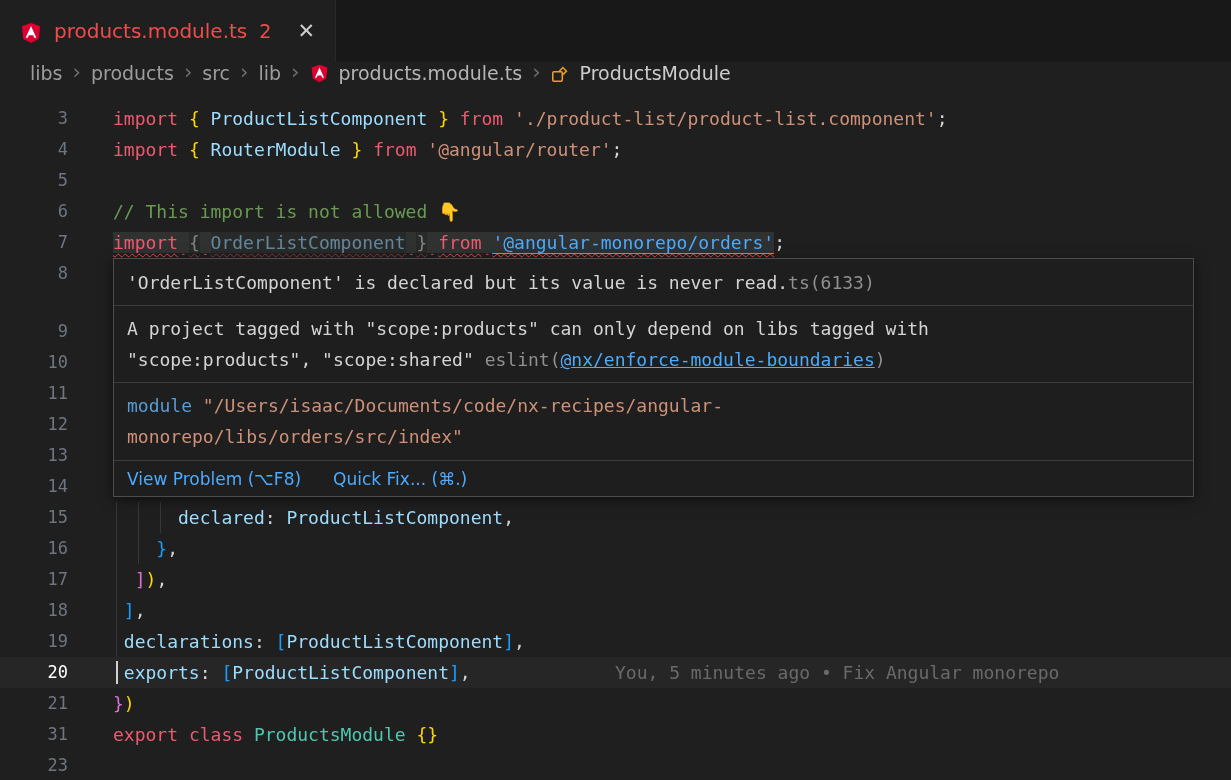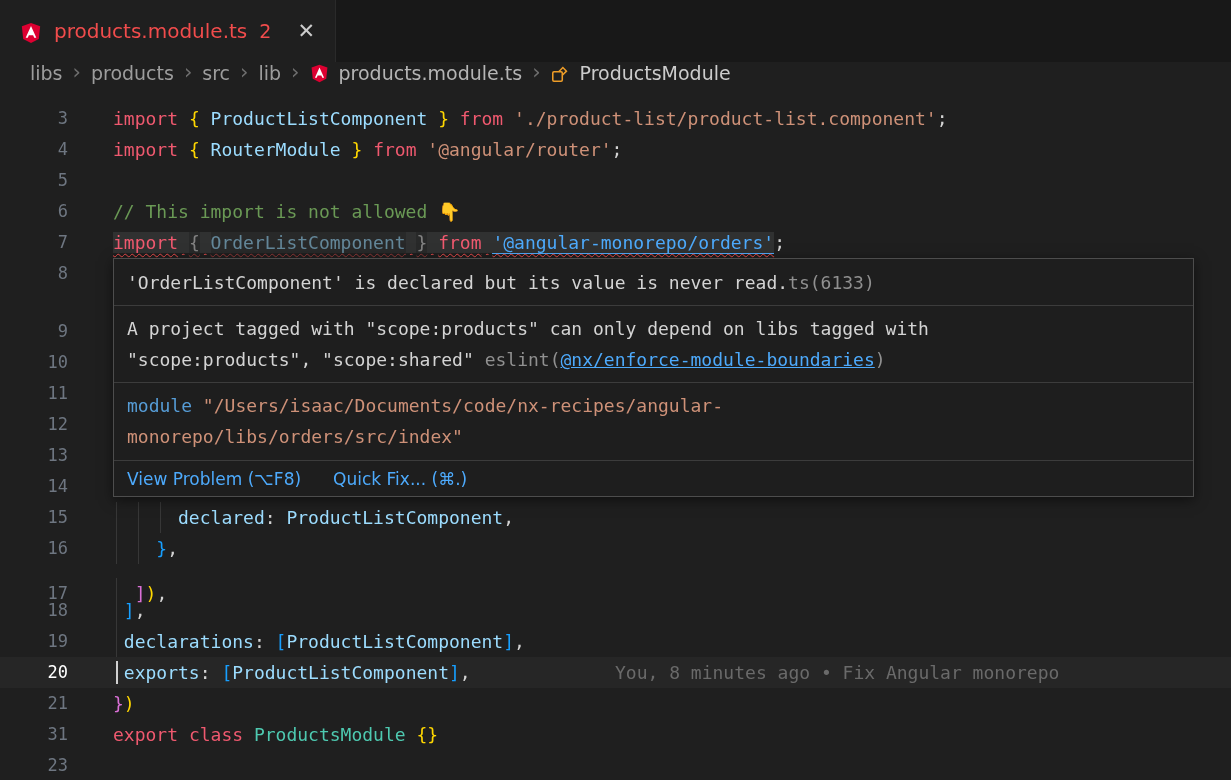--- a/index.html
+++ b/index.html
@@ -189,40 +189,40 @@
         <span class="guide" style="left: 138px;"></span>
         <span class="guide" style="left: 160px;"></span>
         <span class="code"><span class="pln">      </span><span class="prop">declared</span><span class="pln">:</span><span class="pln"> </span><span class="id">ProductListComponent</span><span class="pln">,</span></span>
       </div>
       <div class="code-line" style="top: 430px;">
         <span class="ln">16</span>
         <span class="guide" style="left: 116px;"></span>
         <span class="guide" style="left: 138px;"></span>
         <span class="code"><span class="pln">    </span><span class="bb">}</span><span class="pln">,</span></span>
       </div>
-      <div class="code-line" style="top: 475px;">
+      <div class="code-line" style="top: 461px;">
         <span class="ln">17</span>
         <span class="guide" style="left: 116px;"></span>
         <span class="code"><span class="pln">  </span><span class="bp">]</span><span class="by">)</span><span class="pln">,</span></span>
       </div>
       <div class="code-line" style="top: 492px;">
         <span class="ln">18</span>
         <span class="guide" style="left: 116px;"></span>
         <span class="code"><span class="pln"> </span><span class="bb">]</span><span class="pln">,</span></span>
       </div>
       <div class="code-line" style="top: 523px;">
         <span class="ln">19</span>
         <span class="guide" style="left: 116px;"></span>
         <span class="code"><span class="pln"> </span><span class="prop">declarations</span><span class="pln">:</span><span class="pln"> </span><span class="bb">[</span><span class="id">ProductListComponent</span><span class="bb">]</span><span class="pln">,</span></span>
       </div>
       <div class="code-line current" style="top: 554px;">
         <span class="ln">20</span>
         <span class="code"><span class="pln"> </span><span class="prop">exports</span><span class="pln">:</span><span class="pln"> </span><span class="bb">[</span><span class="id">ProductListComponent</span><span class="bb">]</span><span class="pln">,</span></span>
         <span class="caret"></span>
-        <span class="blame">You, 8 minutes ago • Fix Angular monorepo</span>
+        <span class="blame">You, 5 minutes ago • Fix Angular monorepo</span>
       </div>
       <div class="code-line" style="top: 585px;">
         <span class="ln">21</span>
         <span class="code"><span class="bp">}</span><span class="by">)</span></span>
       </div>
       <div class="code-line" style="top: 616px;">
         <span class="ln">31</span>
         <span class="code"><span class="kw">export</span><span class="pln"> </span><span class="kw">class</span><span class="pln"> </span><span class="cls">ProductsModule</span><span class="pln"> </span><span class="by">{}</span></span>
       </div>
       <div class="code-line" style="top: 647px;">

